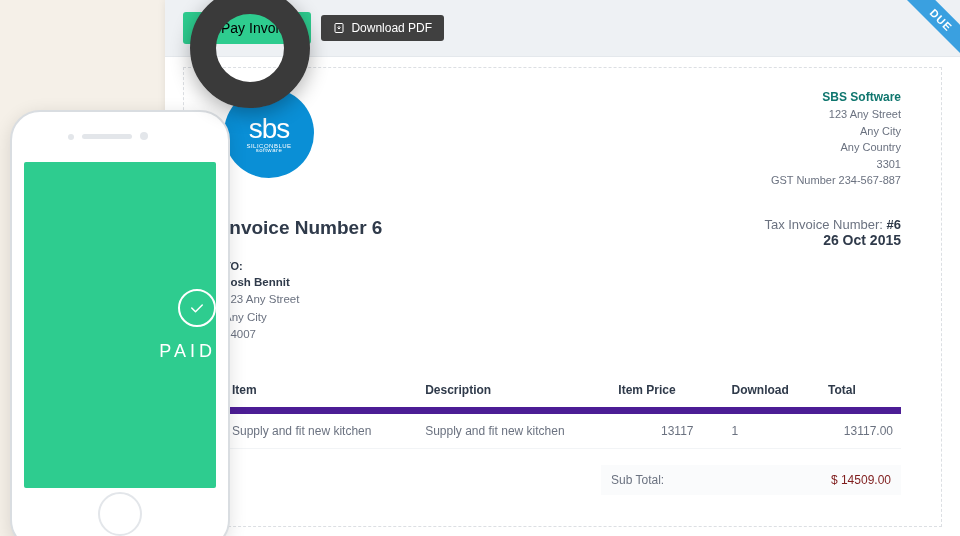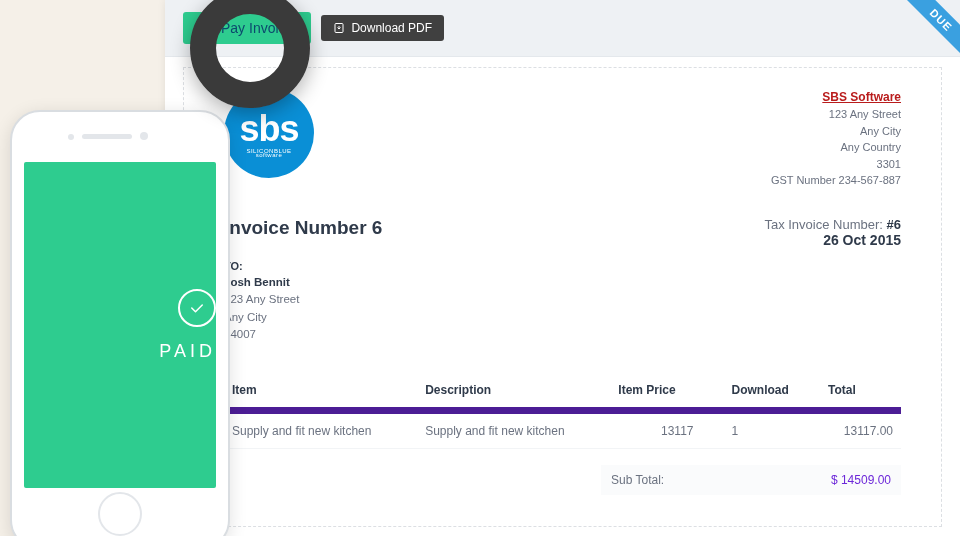--- a/index.html
+++ b/index.html
@@ -23,21 +23,21 @@
   .toolbar {
     background: #eef1f4;
     padding: 12px 18px;
     display: flex;
     gap: 10px;
     align-items: center;
     border-bottom: 1px solid #e4e8ec;
   }
   .btn-primary {
     background: #2ecc8f;
-    color: #0c4a6e;
+    color: #000000;
     border: none;
     padding: 8px 18px;
     font-size: 14px;
     border-radius: 3px;
     cursor: pointer;
     display: flex;
     align-items: center;
     gap: 6px;
   }
   .btn-secondary {
@@ -83,29 +83,29 @@
     height: 90px;
     background: #0a8fd6;
     border-radius: 50%;
     display: flex;
     flex-direction: column;
     align-items: center;
     justify-content: center;
     color: #fff;
     position: relative;
   }
-  .logo .sbs { font-size: 36px; font-weight: 700; letter-spacing: -1px; }
+  .logo .sbs { font-size: 28px; font-weight: 400; letter-spacing: -1px; }
   .logo .tag { font-size: 6px; letter-spacing: 0.5px; margin-top: -2px; }
   .sender {
     text-align: right;
     font-size: 11px;
     color: #6b7280;
     line-height: 1.5;
   }
-  .sender .name { font-weight: 700; color: #b91c1c; font-size: 12px; text-decoration: underline; }
+  .sender .name { font-weight: 700; color: #0f766e; font-size: 12px; }
   .invoice-title-row {
     display: flex;
     justify-content: space-between;
     align-items: flex-start;
     margin-bottom: 10px;
   }
   .invoice-title {
     font-size: 19px;
     font-weight: 700;
     color: #2f3a4a;
@@ -158,21 +158,21 @@
     margin-left: auto;
     font-size: 12px;
   }
   .totals-row {
     display: flex;
     justify-content: space-between;
     padding: 8px 10px;
     color: #6b7280;
   }
   .totals-row.sub { background: #fafbfc; }
-  .totals-row .val { color: #6d28d9; }
+  .totals-row .val { color: #7f1d1d; }
 
   
   .phone {
     position: absolute;
     left: 10px;
     top: 110px;
     width: 220px;
     height: 440px;
     background: #fff;
     border: 2px solid #d9dde1;

